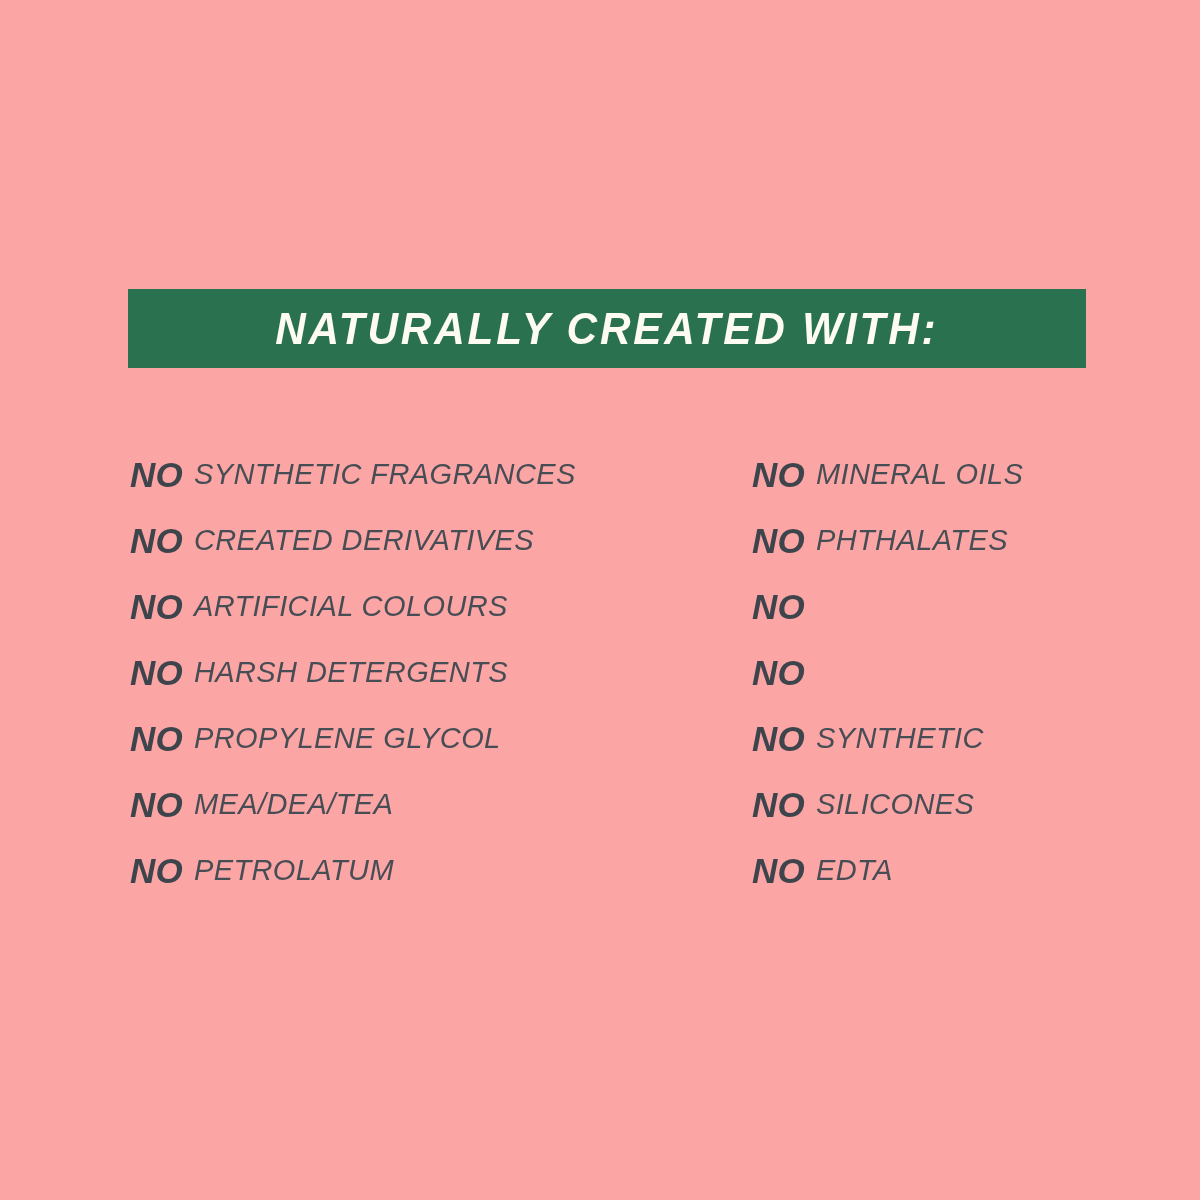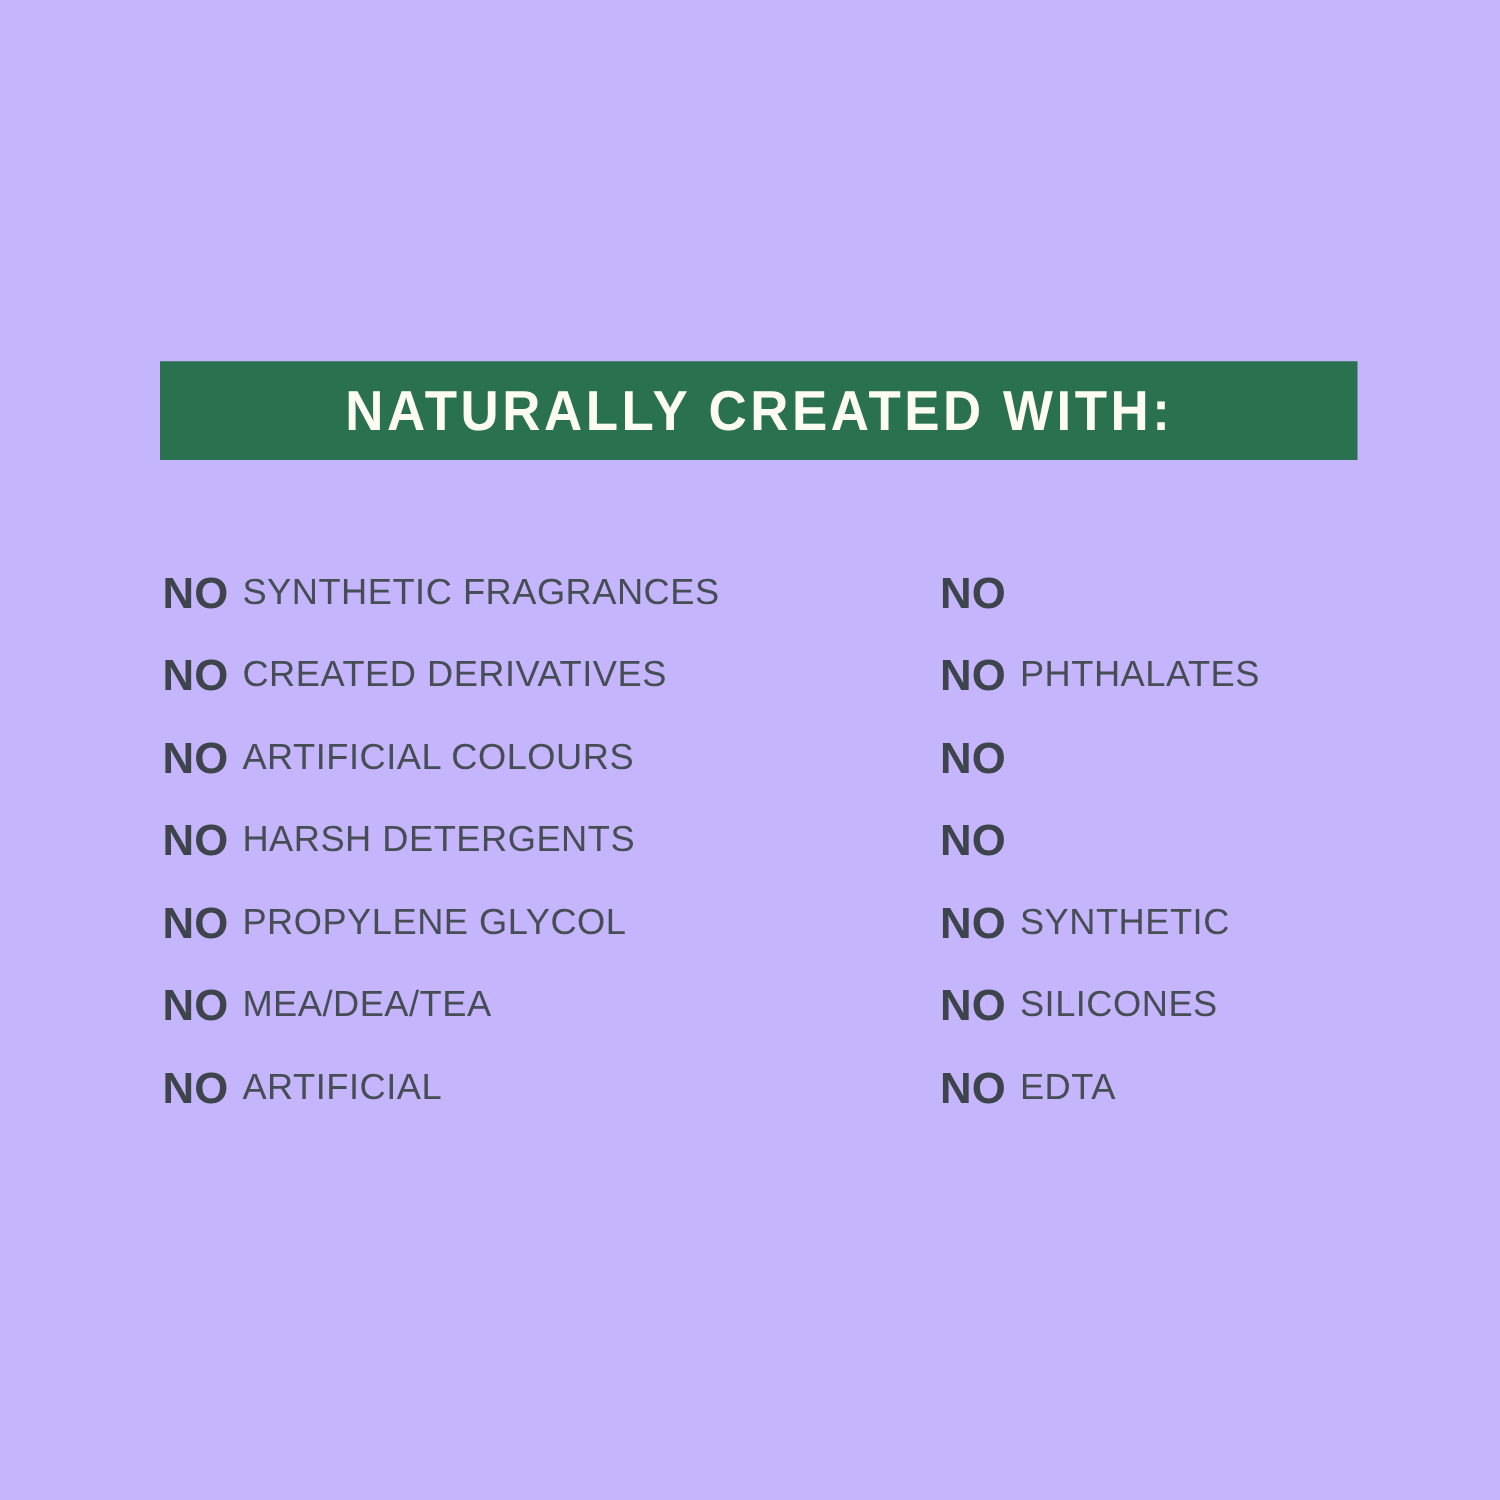--- a/index.html
+++ b/index.html
@@ -12,22 +12,23 @@
     height: 1200px;
     background: #fdf3db;
     font-family: "Liberation Sans", sans-serif;
     overflow: hidden;
   }
 
   .poster {
     position: relative;
     width: 1200px;
     height: 1200px;
-    background: #c4b5fd;
+    background: #fca5a5;
     box-sizing: border-box;
+    font-style: italic;
   }
 
   
   .banner {
     position: absolute;
     left: 128px;
     top: 289px;
     width: 958px;
     height: 79px;
     background: #2a7150;
@@ -131,29 +132,30 @@
         <span class="item-word">PROPYLENE GLYCOL</span>
       </div>
 
       <div class="list-row">
         <span class="no-word">NO</span>
         <span class="item-word">MEA/DEA/TEA</span>
       </div>
 
       <div class="list-row">
         <span class="no-word">NO</span>
-        <span class="item-word">ARTIFICIAL</span>
+        <span class="item-word">PETROLATUM</span>
       </div>
 
     </div>
 
     <div class="column column-right">
 
       <div class="list-row">
         <span class="no-word">NO</span>
+        <span class="item-word">MINERAL OILS</span>
       </div>
 
       <div class="list-row">
         <span class="no-word">NO</span>
         <span class="item-word">PHTHALATES</span>
       </div>
 
       <div class="list-row">
         <span class="no-word">NO</span>
       </div>

